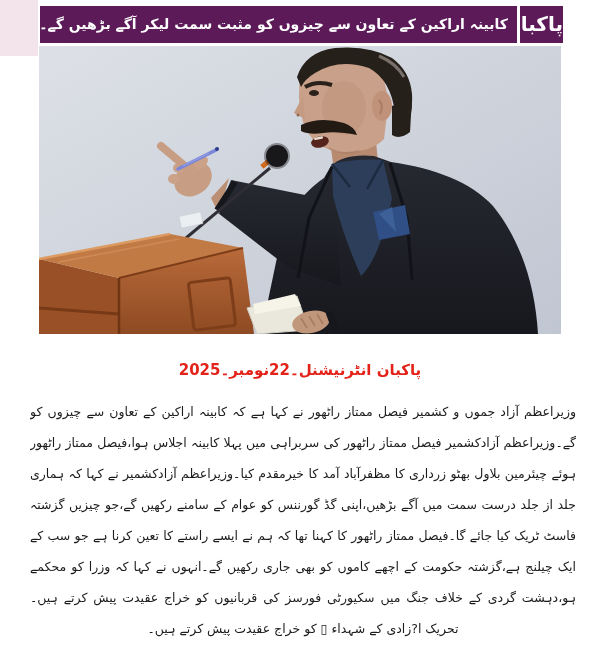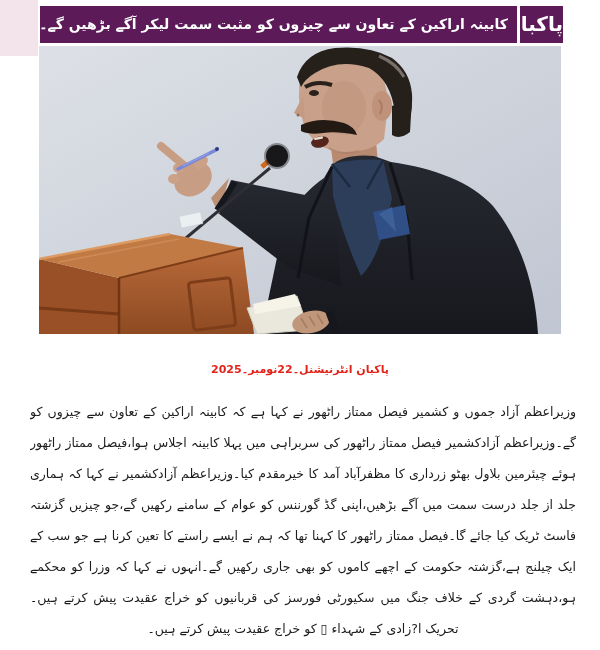--- a/index.html
+++ b/index.html
@@ -23,21 +23,21 @@
   .brand{
     width:43px;direction:rtl;text-align:center;color:#ffffff;font-weight:700;
     font-size:20px;line-height:36px;white-space:nowrap;overflow:hidden;
   }
   
   .photo{position:absolute;left:39px;top:46px;width:522px;height:288px;}
   .photo svg{display:block;width:100%;height:100%;}
   
   .dateline{
     position:absolute;left:0;top:358px;width:600px;text-align:center;direction:rtl;
-    color:#e32219;font-weight:700;font-size:11px;line-height:24px;
+    color:#e32219;font-weight:700;font-size:15px;line-height:24px;
   }
   
   .article{position:absolute;left:30px;top:396px;width:546px;}
   .body-line{
     height:31px;line-height:31px;overflow:hidden;direction:rtl;color:#1c1c1c;
     font-size:12.5px;text-align:justify;text-align-last:justify;
   }
   .body-line.last{text-align:left;text-align-last:center;}
 </style>
 </head>

